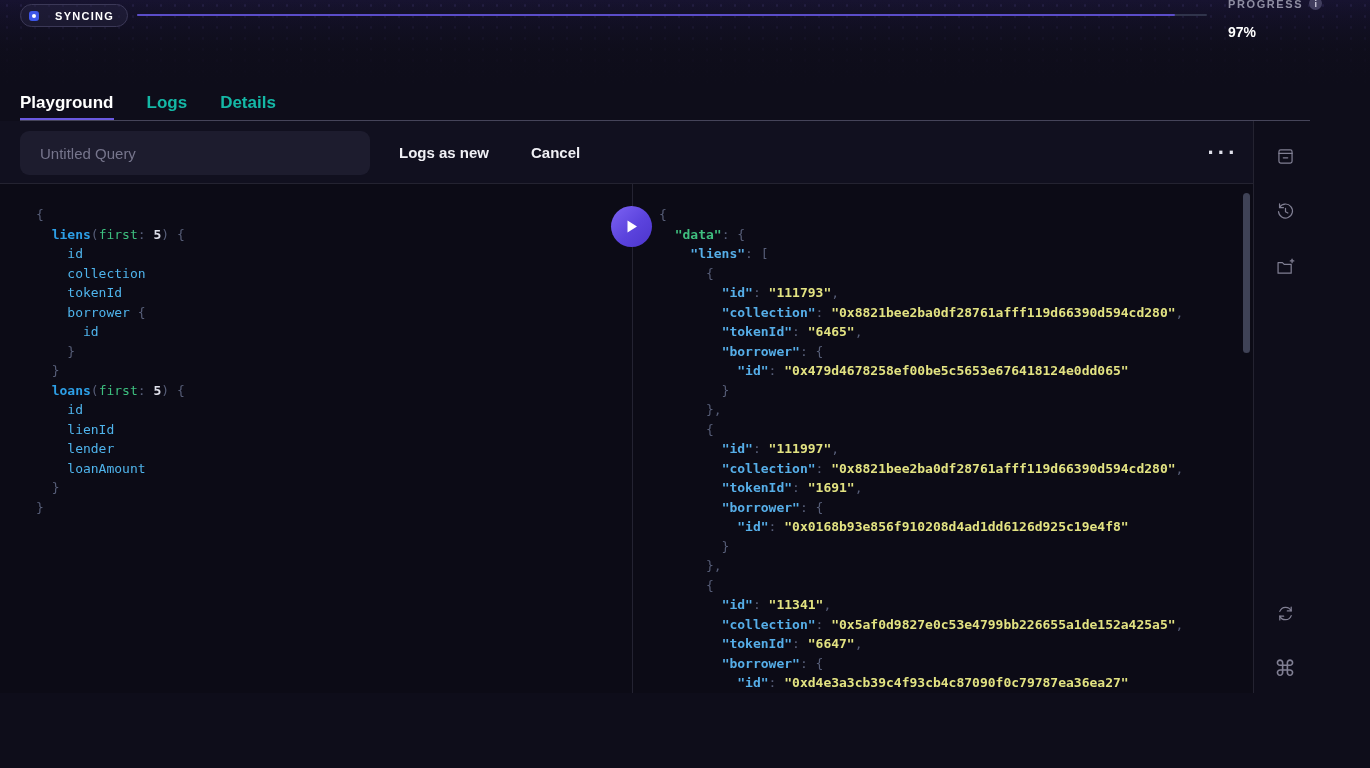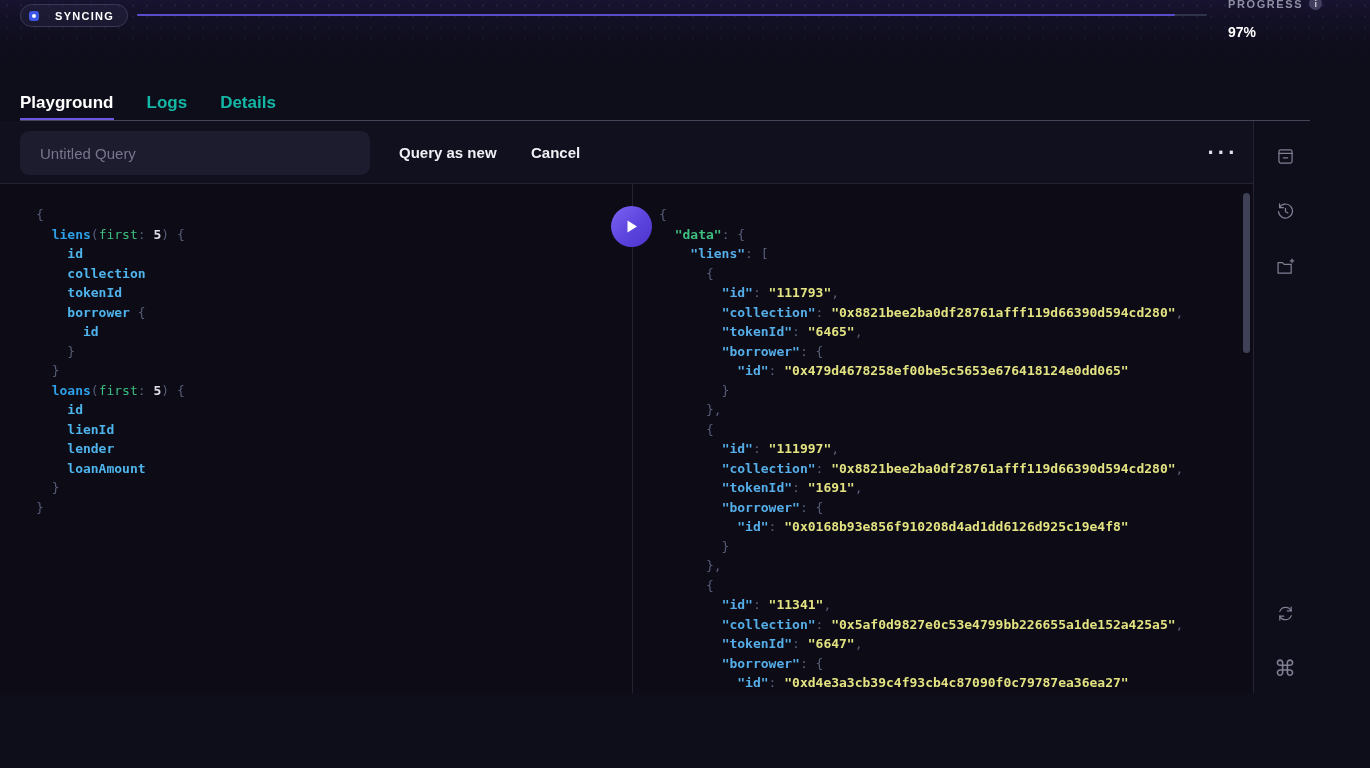--- a/index.html
+++ b/index.html
@@ -88,21 +88,21 @@
   .editors { position:absolute; left:0; top:184px; width:1253px; height:509px; background:#0c0b16; }
   .pane-divider { position:absolute; left:632px; top:0; width:1px; height:509px; background:#242332; }
   .code {
     font-family:"DejaVu Sans Mono", monospace;
     font-size:13px; line-height:19.5px; white-space:pre;
   }
   .query-code { position:absolute; left:36px; top:21px; }
   .results-code { position:absolute; left:659px; top:21px; }
   .tk-p     { color:#575e78; font-weight:400; }
   .tk-fn    { color:#2d9fe6; font-weight:700; }
-  .tk-field { color:#4fb4ec; font-weight:700; }
+  .tk-field { color:#4fb4ec; font-weight:400; }
   .tk-arg   { color:#3dbf7f; font-weight:400; }
   .tk-num   { color:#dfe0ea; font-weight:700; }
   .tk-key   { color:#56aee8; font-weight:700; }
   .tk-keyg  { color:#3fbf7f; font-weight:700; }
   .tk-str   { color:#e3e382; font-weight:700; }
   .play-button {
     position:absolute; left:611px; top:22px; width:41px; height:41px;
     border-radius:50%; border:none; cursor:pointer;
     background:linear-gradient(135deg,#7d63f3 0%,#5b43dd 55%,#4c35cc 100%);
     display:flex; align-items:center; justify-content:center;
@@ -154,21 +154,21 @@
 
 <div class="tabs-divider"></div>
 <div class="tabs">
   <div class="tab active">Playground</div>
   <div class="tab">Logs</div>
   <div class="tab">Details</div>
 </div>
 
 <div class="toolbar">
   <input class="query-input" type="text" placeholder="Untitled Query" style="">
-  <button class="text-button save-button">Query as new</button>
+  <button class="text-button save-button">Logs as new</button>
   <button class="text-button cancel-button">Cancel</button>
   <button class="menu-button">···</button>
 </div>
 
 <div class="editors">
   <pre class="code query-code"><div><span class="tk-p">{</span></div><div><span class="tk-p">  </span><span class="tk-fn">liens</span><span class="tk-p">(</span><span class="tk-arg">first</span><span class="tk-p">: </span><span class="tk-num">5</span><span class="tk-p">) {</span></div><div><span class="tk-p">    </span><span class="tk-field">id</span></div><div><span class="tk-p">    </span><span class="tk-field">collection</span></div><div><span class="tk-p">    </span><span class="tk-field">tokenId</span></div><div><span class="tk-p">    </span><span class="tk-field">borrower</span><span class="tk-p"> {</span></div><div><span class="tk-p">      </span><span class="tk-field">id</span></div><div><span class="tk-p">    }</span></div><div><span class="tk-p">  }</span></div><div><span class="tk-p">  </span><span class="tk-fn">loans</span><span class="tk-p">(</span><span class="tk-arg">first</span><span class="tk-p">: </span><span class="tk-num">5</span><span class="tk-p">) {</span></div><div><span class="tk-p">    </span><span class="tk-field">id</span></div><div><span class="tk-p">    </span><span class="tk-field">lienId</span></div><div><span class="tk-p">    </span><span class="tk-field">lender</span></div><div><span class="tk-p">    </span><span class="tk-field">loanAmount</span></div><div><span class="tk-p">  }</span></div><div><span class="tk-p">}</span></div></pre>
   <div class="pane-divider"></div>
   <button class="play-button">
     <svg width="15" height="15" viewBox="0 0 15 15">
       <polygon points="3.5,1.5 13,7.5 3.5,13.5" fill="#ffffff"></polygon>

